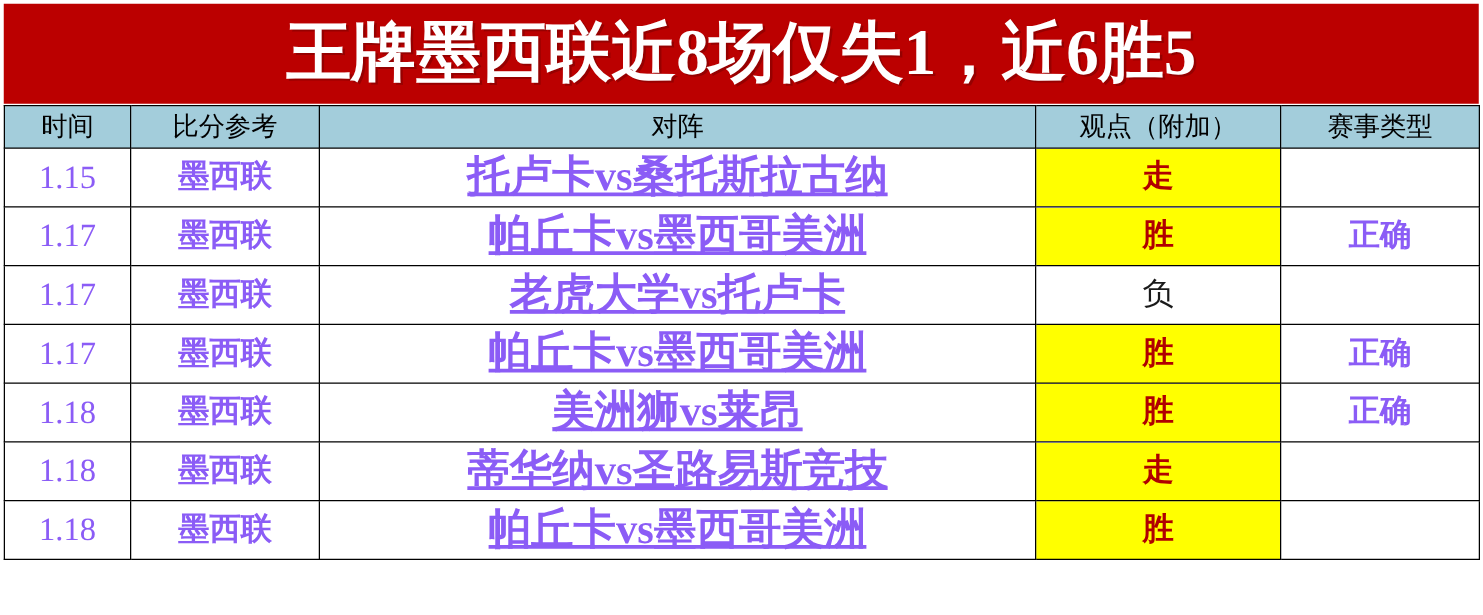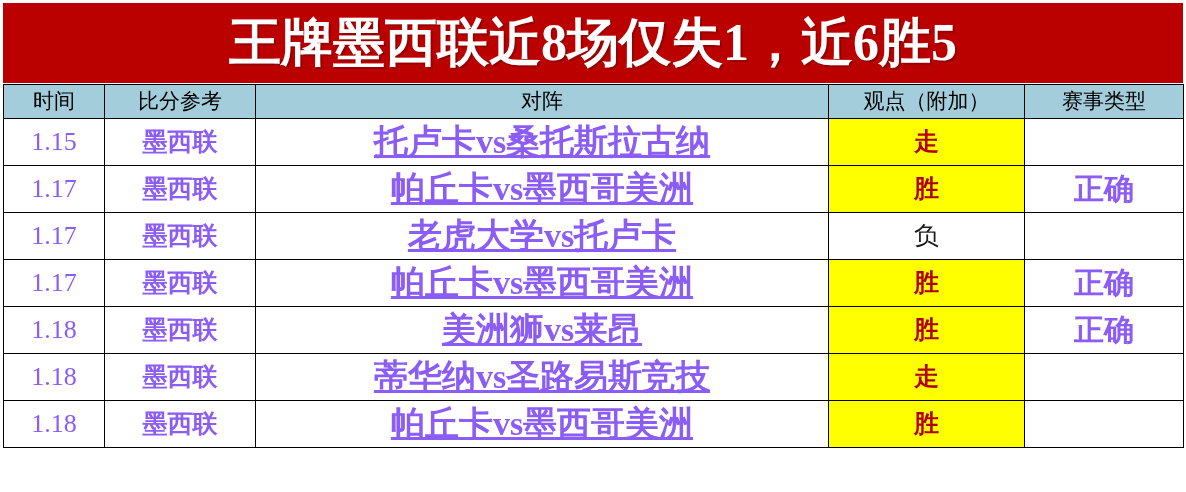--- a/index.html
+++ b/index.html
@@ -98,21 +98,21 @@
     font-size: 26px;
   }
   tbody td.cell-match {
     font-size: 34px;
     text-decoration: underline;
   }
   tbody td.cell-view {
     font-size: 25px;
   }
   tbody td.cell-score {
-    font-size: 30px;
+    font-size: 25px;
   }
 
   
   tbody td.view-highlight {
     background: #ffff00;
     color: #b00000;
   }
   tbody td.view-plain {
     background: #ffffff;
     color: #1a1a1a;

